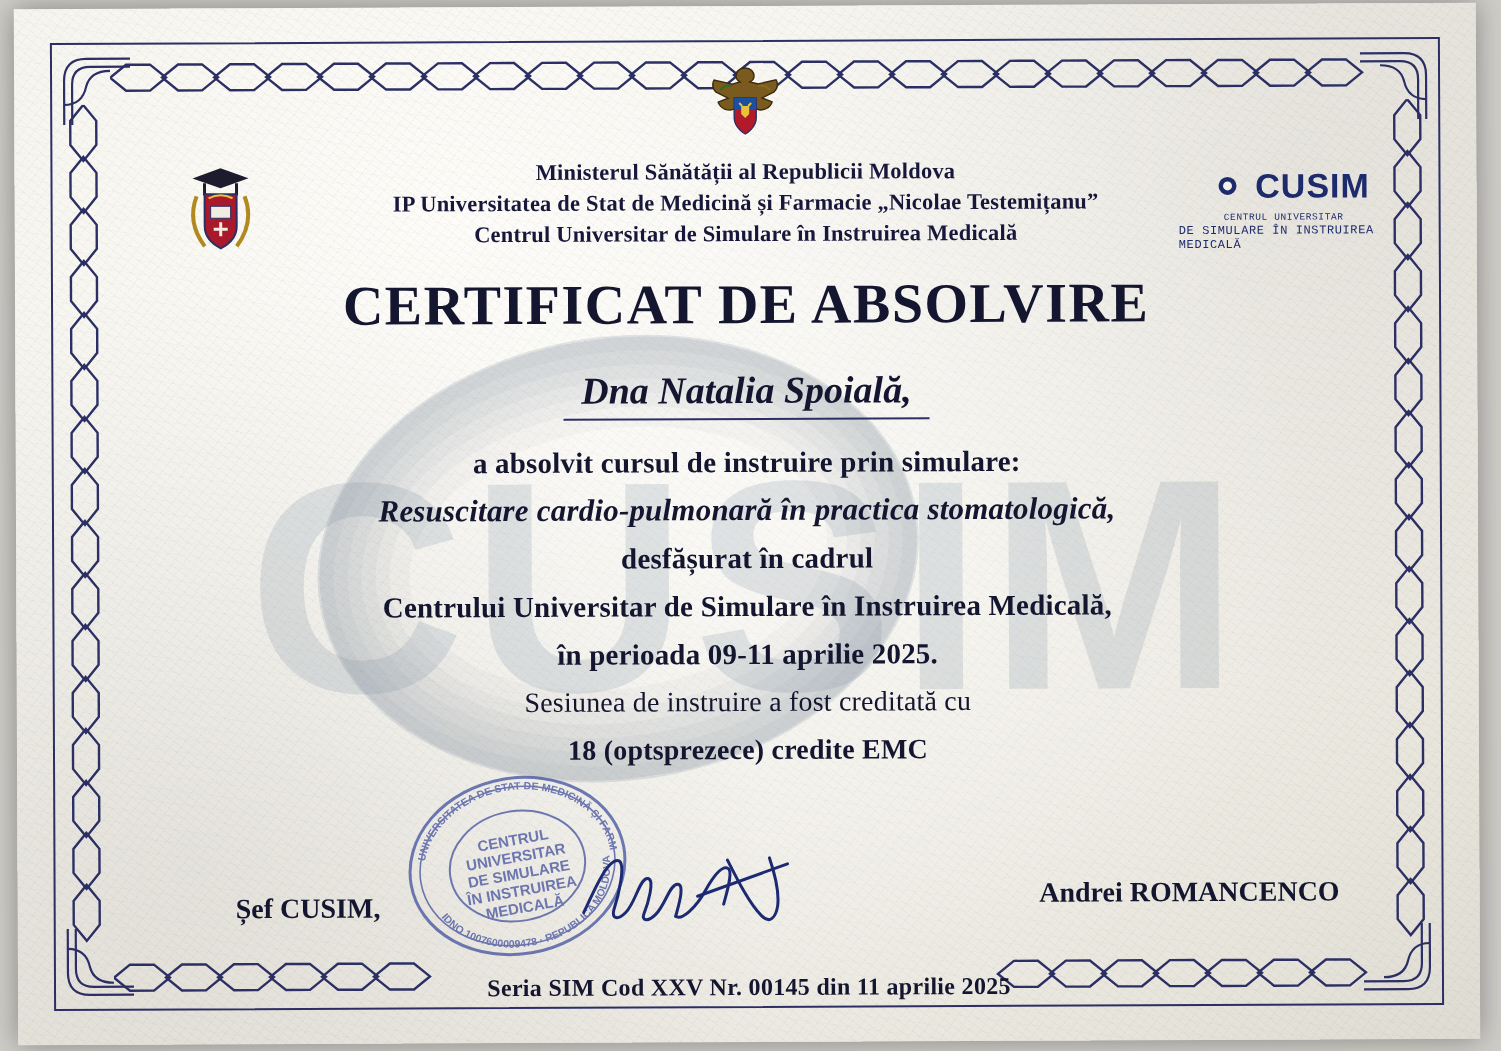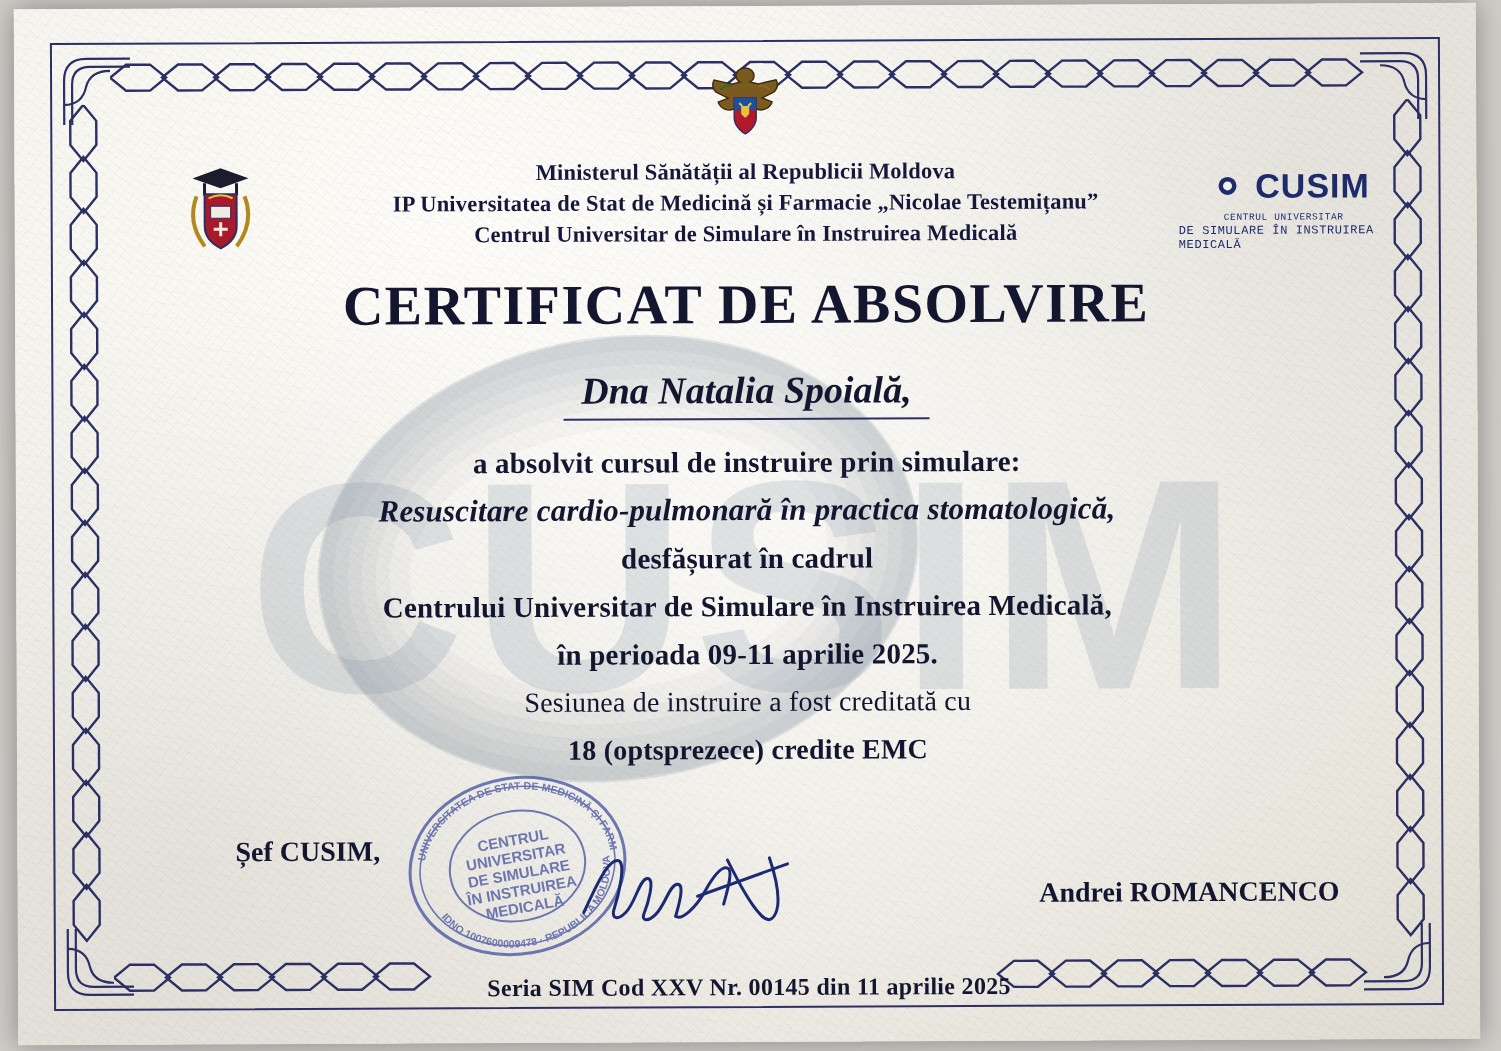--- a/index.html
+++ b/index.html
@@ -233,21 +233,21 @@
   }
   .line.credits {
     font-weight: bold;
     font-size: 28px;
   }
 
   
   .sig-left {
     position: absolute;
     left: 218px;
-    top: 828px;
+    top: 885px;
     font-family: "Liberation Serif", serif;
     font-weight: bold;
     font-size: 28px;
     color: #14152f;
   }
   .sig-right {
     position: absolute;
     right: 140px;
     top: 872px;
     font-family: "Liberation Serif", serif;

